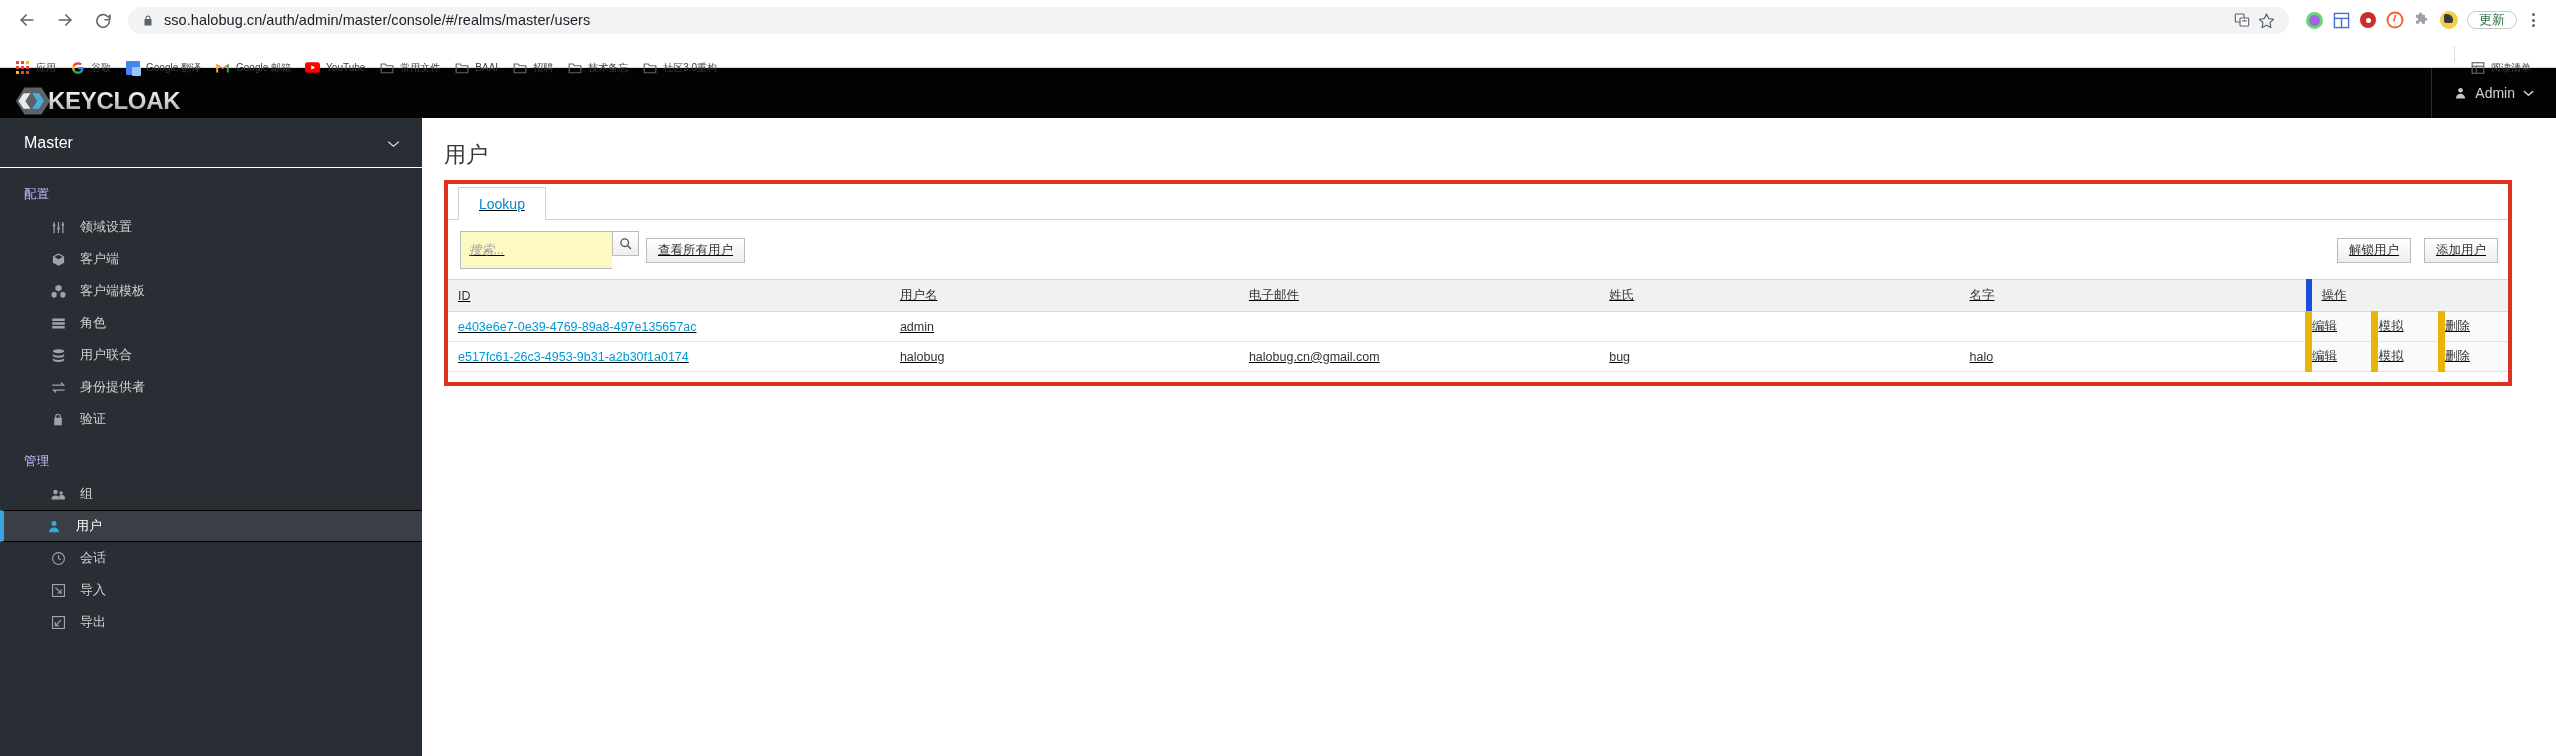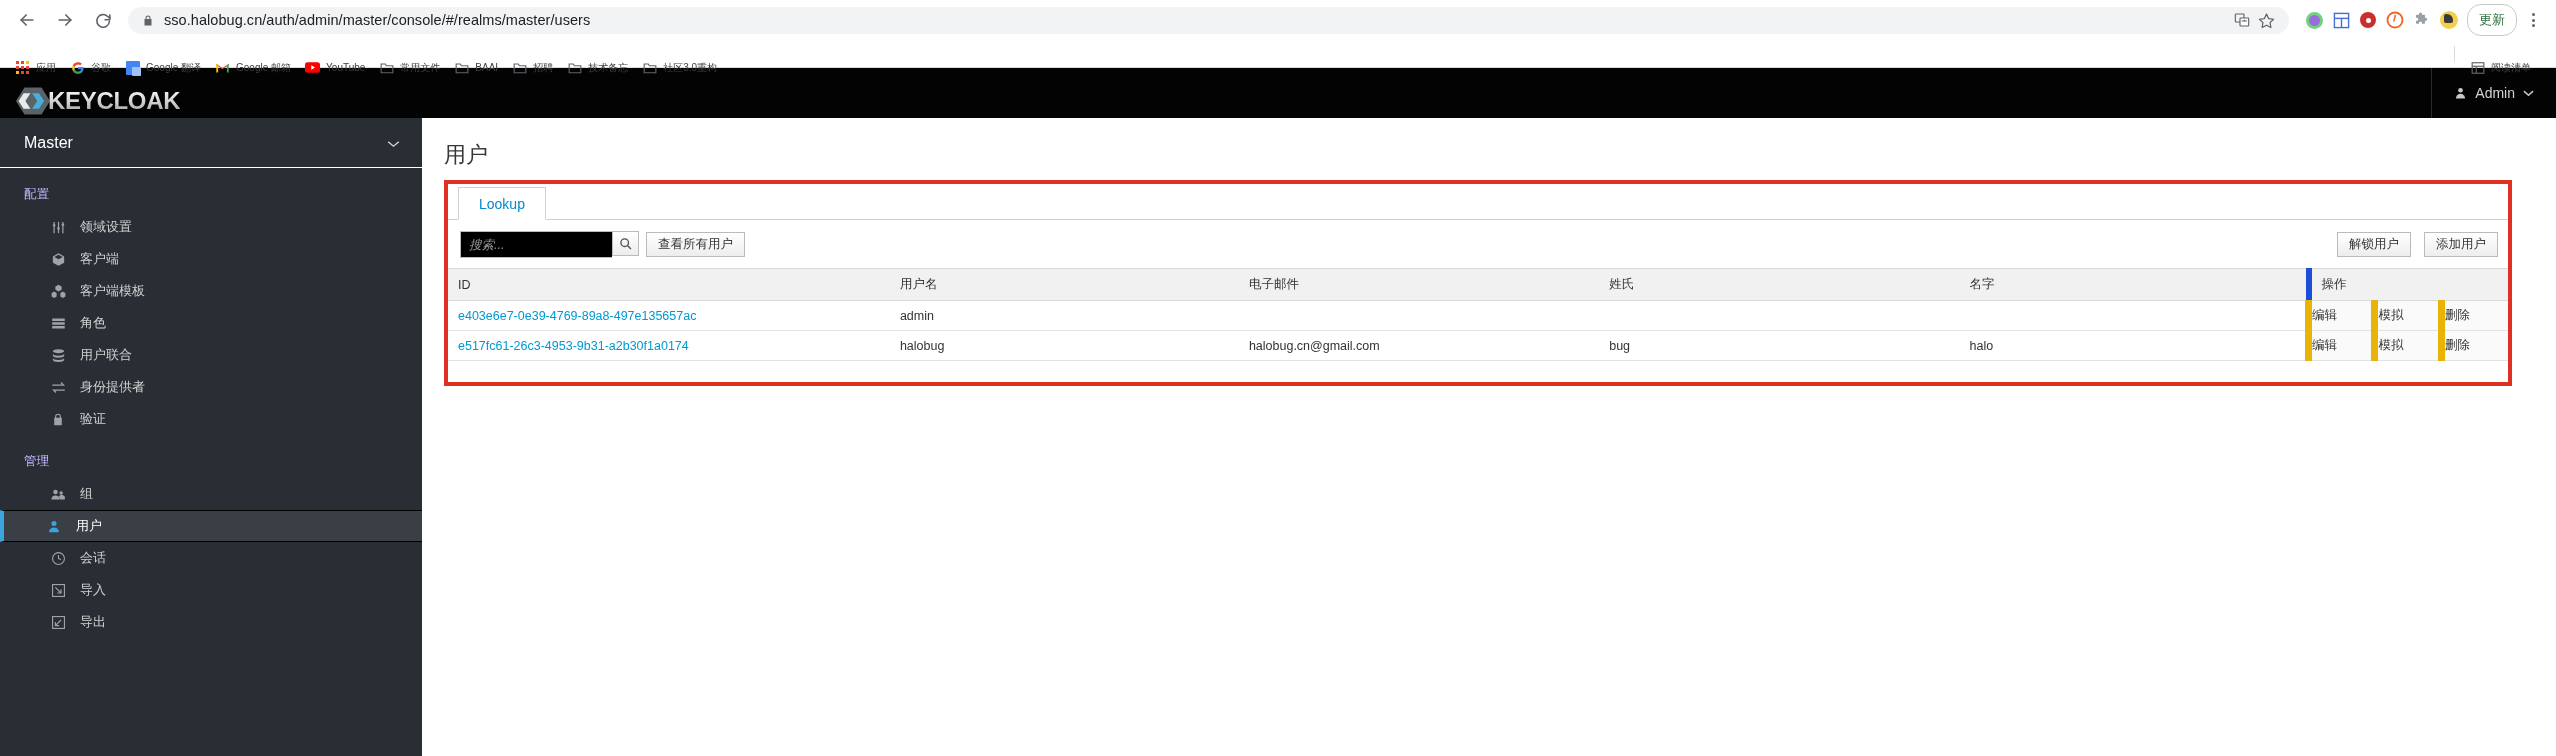--- a/index.html
+++ b/index.html
@@ -54,21 +54,21 @@
   .toolbar-right { display: flex; align-items: center; gap: 1px; padding-left: 4px; }
   .ext-icon {
     width: 26px; height: 26px;
     display: flex; align-items: center; justify-content: center;
     flex: 0 0 auto;
   }
   .circ { border-radius: 50%; display:block; }
   .update-btn {
     border: 1px solid #c4cbc5;
     border-radius: 14px;
-    height: 32px;
+    height: 18px;
     padding: 0 11px;
     display: flex; align-items: center;
     font-size: 13px;
     color: #2d6e3e;
     margin-left: 4px;
     background: #ffffff;
   }
   .kebab {
     width: 30px; height: 30px;
     display: flex; flex-direction: column; align-items: center; justify-content: center; gap: 2.5px;
@@ -198,20 +198,21 @@
     min-width: 0;
   }
   .page-title { font-size: 22px; color: #363636; font-weight: 400; padding-bottom: 10px; }
 
   .redbox {
     border: 4px solid #e03021;
     width: 2068px;
     height: 206px;
     position: relative;
     background: #fff;
+    text-decoration: underline;
   }
 
   .tabs {
     display: flex;
     align-items: flex-end;
     height: 36px;
     border-bottom: 1px solid #d1d1d1;
     padding-left: 10px;
     background: #fff;
   }
@@ -229,28 +230,28 @@
 
   .toolbar-row {
     display: flex;
     align-items: center;
     padding: 11px 10px 10px 12px;
     gap: 0;
   }
   .search-wrap { display: flex; }
   .search-input {
     width: 152px;
-    height: 27px;
+    height: 38px;
     border: 1px solid #bbb;
     border-right: none;
     padding: 0 8px;
     font-size: 12.5px;
     font-style: italic;
     color: #888;
-    background: #000000;
+    background: #fef9c3;
     outline: none;
     font-family: "Liberation Sans", sans-serif;
   }
   .search-input::placeholder { color: #9a9a9a; font-style: italic; }
   .search-btn {
     width: 27px; height: 25px;
     border: 1px solid #bbb;
     background: linear-gradient(#fff, #ededed);
     display: flex; align-items: center; justify-content: center;
     color: #4d4d4d;

